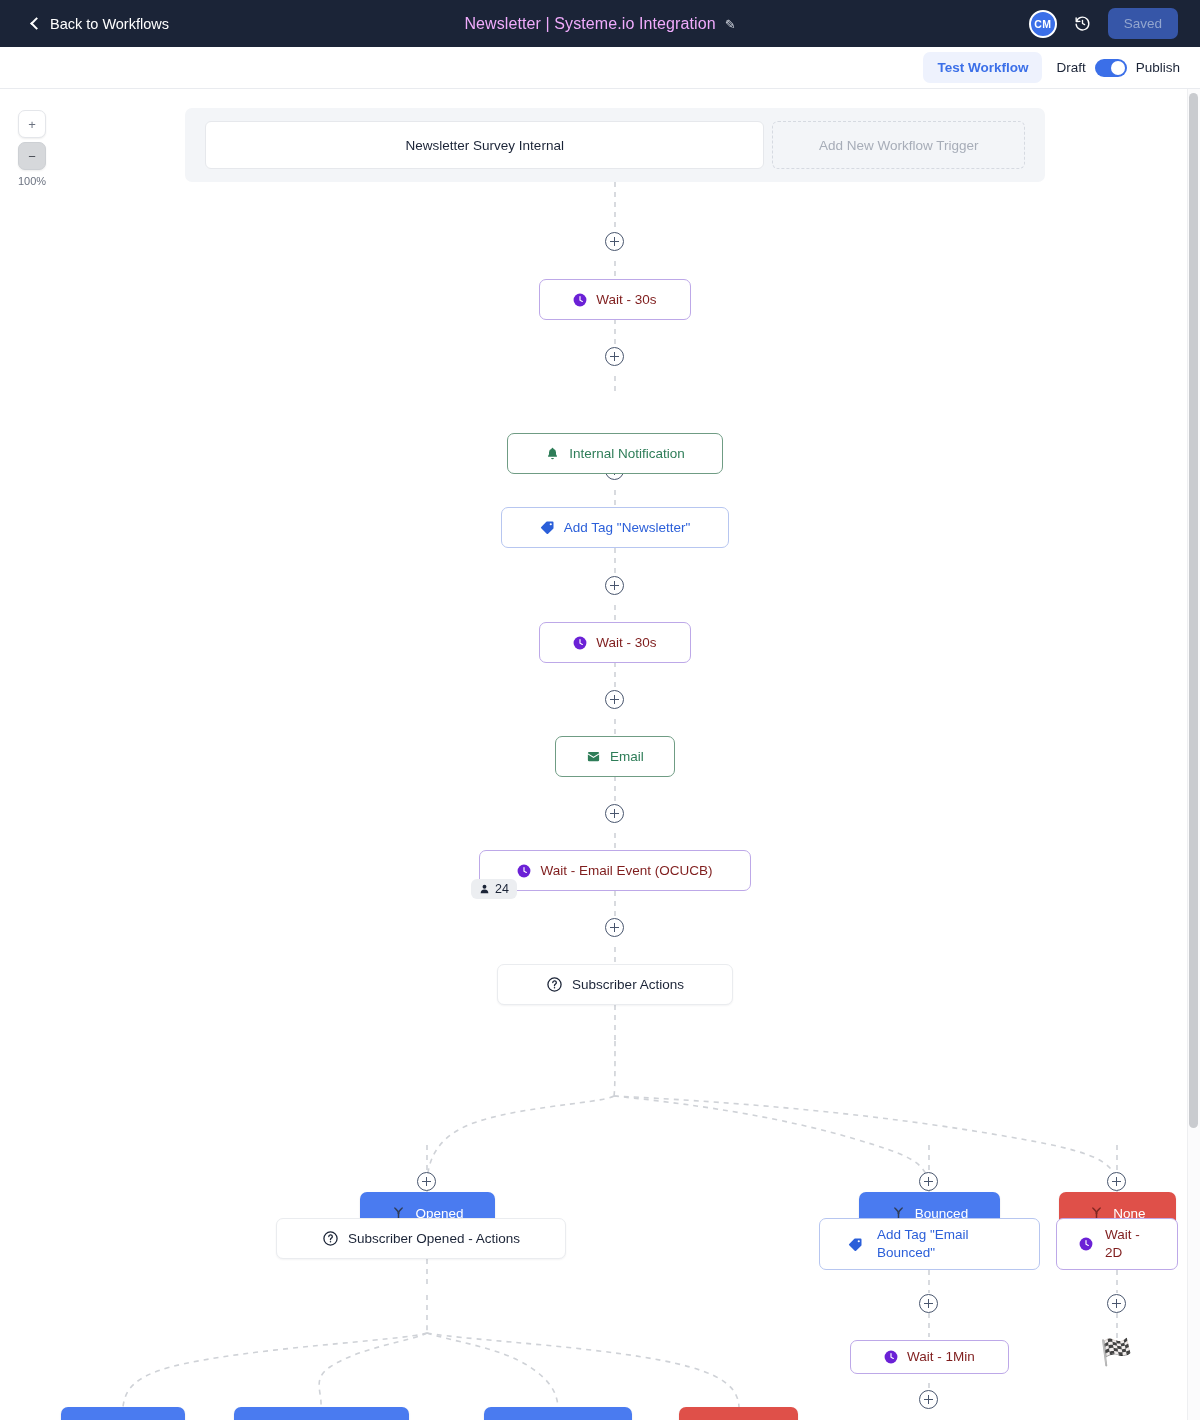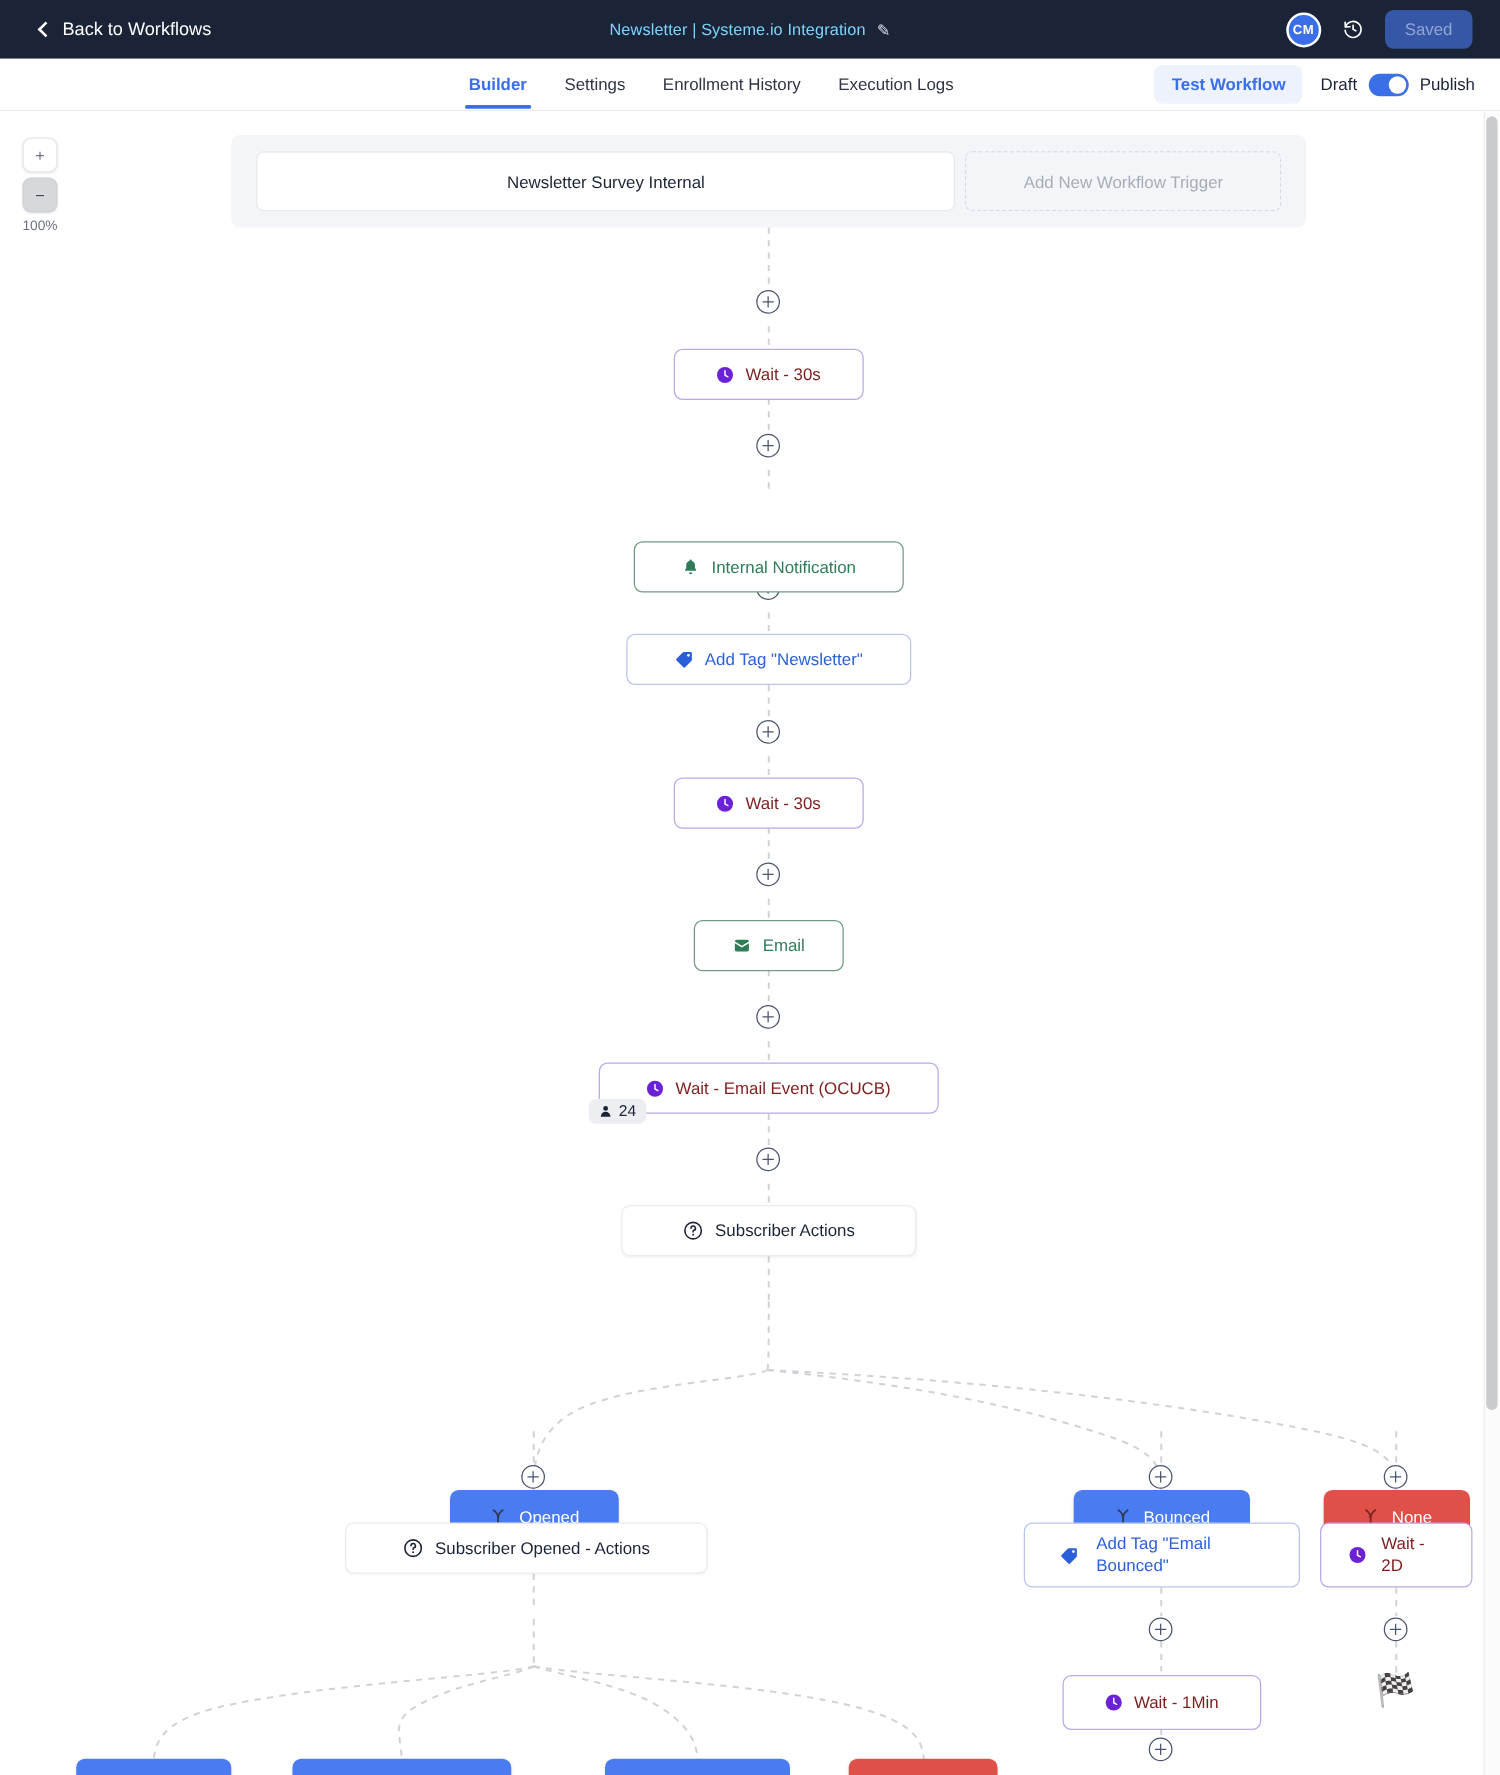--- a/index.html
+++ b/index.html
@@ -26,21 +26,21 @@
     display: inline-block; width: 9px; height: 9px;
     border-left: 2px solid #ffffff; border-bottom: 2px solid #ffffff;
     transform: rotate(45deg); margin-top: 0px;
   }
   .title-wrap {
     position: absolute; left: 0; width: 1200px;
     display: flex; align-items: center; justify-content: center;
     gap: 9px; pointer-events: none;
   }
   .wf-title {
-    color: #7dd3fc; font-size: 13px; letter-spacing: .1px;
+    color: #f0abfc; font-size: 16px; letter-spacing: .1px;
   }
   .pencil-icon {
     color: #d9dde6; font-size: 13px; pointer-events: auto; cursor: pointer;
     transform: translateY(1px);
   }
   .topbar-right {
     position: absolute; right: 22px; display: flex;
     align-items: center; gap: 17px;
   }
   .avatar {
@@ -214,26 +214,20 @@
         <path d="M3.5 9A9 9 0 1 1 3 13"></path>
           <polyline points="3 4 3.2 9.2 8.4 9"></polyline>
         <polyline points="12 7.5 12 12 15 13.6"></polyline>
       </svg>
     </span>
     <button class="saved-btn">Saved</button>
   </div>
 </div>
 
 <div class="tabbar">
-  <div class="tabs">
-    <div class="tab active">Builder</div>
-    <div class="tab">Settings</div>
-    <div class="tab">Enrollment History</div>
-    <div class="tab">Execution Logs</div>
-  </div>
   <div class="tabbar-right">
     <button class="test-wf">Test Workflow</button>
     <div class="toggle-group">
       <span class="toggle-label">Draft</span>
       <div class="switch">
           <span class="knob"></span>
         </div>
       <span class="toggle-label">Publish</span>
     </div>
   </div>
@@ -458,21 +452,21 @@
     <span class="ico">
       <svg width="14" height="14" viewBox="0 0 24 24">
           <circle cx="12" cy="12" r="11" fill="#6b21d6"></circle>
         <path d="M12 6v6.3l4 2.2" stroke="#ffffff" stroke-width="2" fill="none" stroke-linecap="round"></path>
         </svg>
     </span>
     <span class="lbl" style="text-align:left;">Wait -
 2D</span>
   </div>
 
-  <div class="node wait" style="left:850px; top:1251px; width:159px; height:44px;">
+  <div class="node wait" style="left:850px; top:1251px; width:159px; height:34px;">
     <span class="ico">
       <svg width="14" height="14" viewBox="0 0 24 24">
           <circle cx="12" cy="12" r="11" fill="#6b21d6"></circle>
         <path d="M12 6v6.3l4 2.2" stroke="#ffffff" stroke-width="2" fill="none" stroke-linecap="round"></path>
         </svg>
     </span>
     <span class="lbl">Wait - 1Min</span>
   </div>
 
   <div class="flag" style="left:1100px; top:1250px;">🏁</div>

